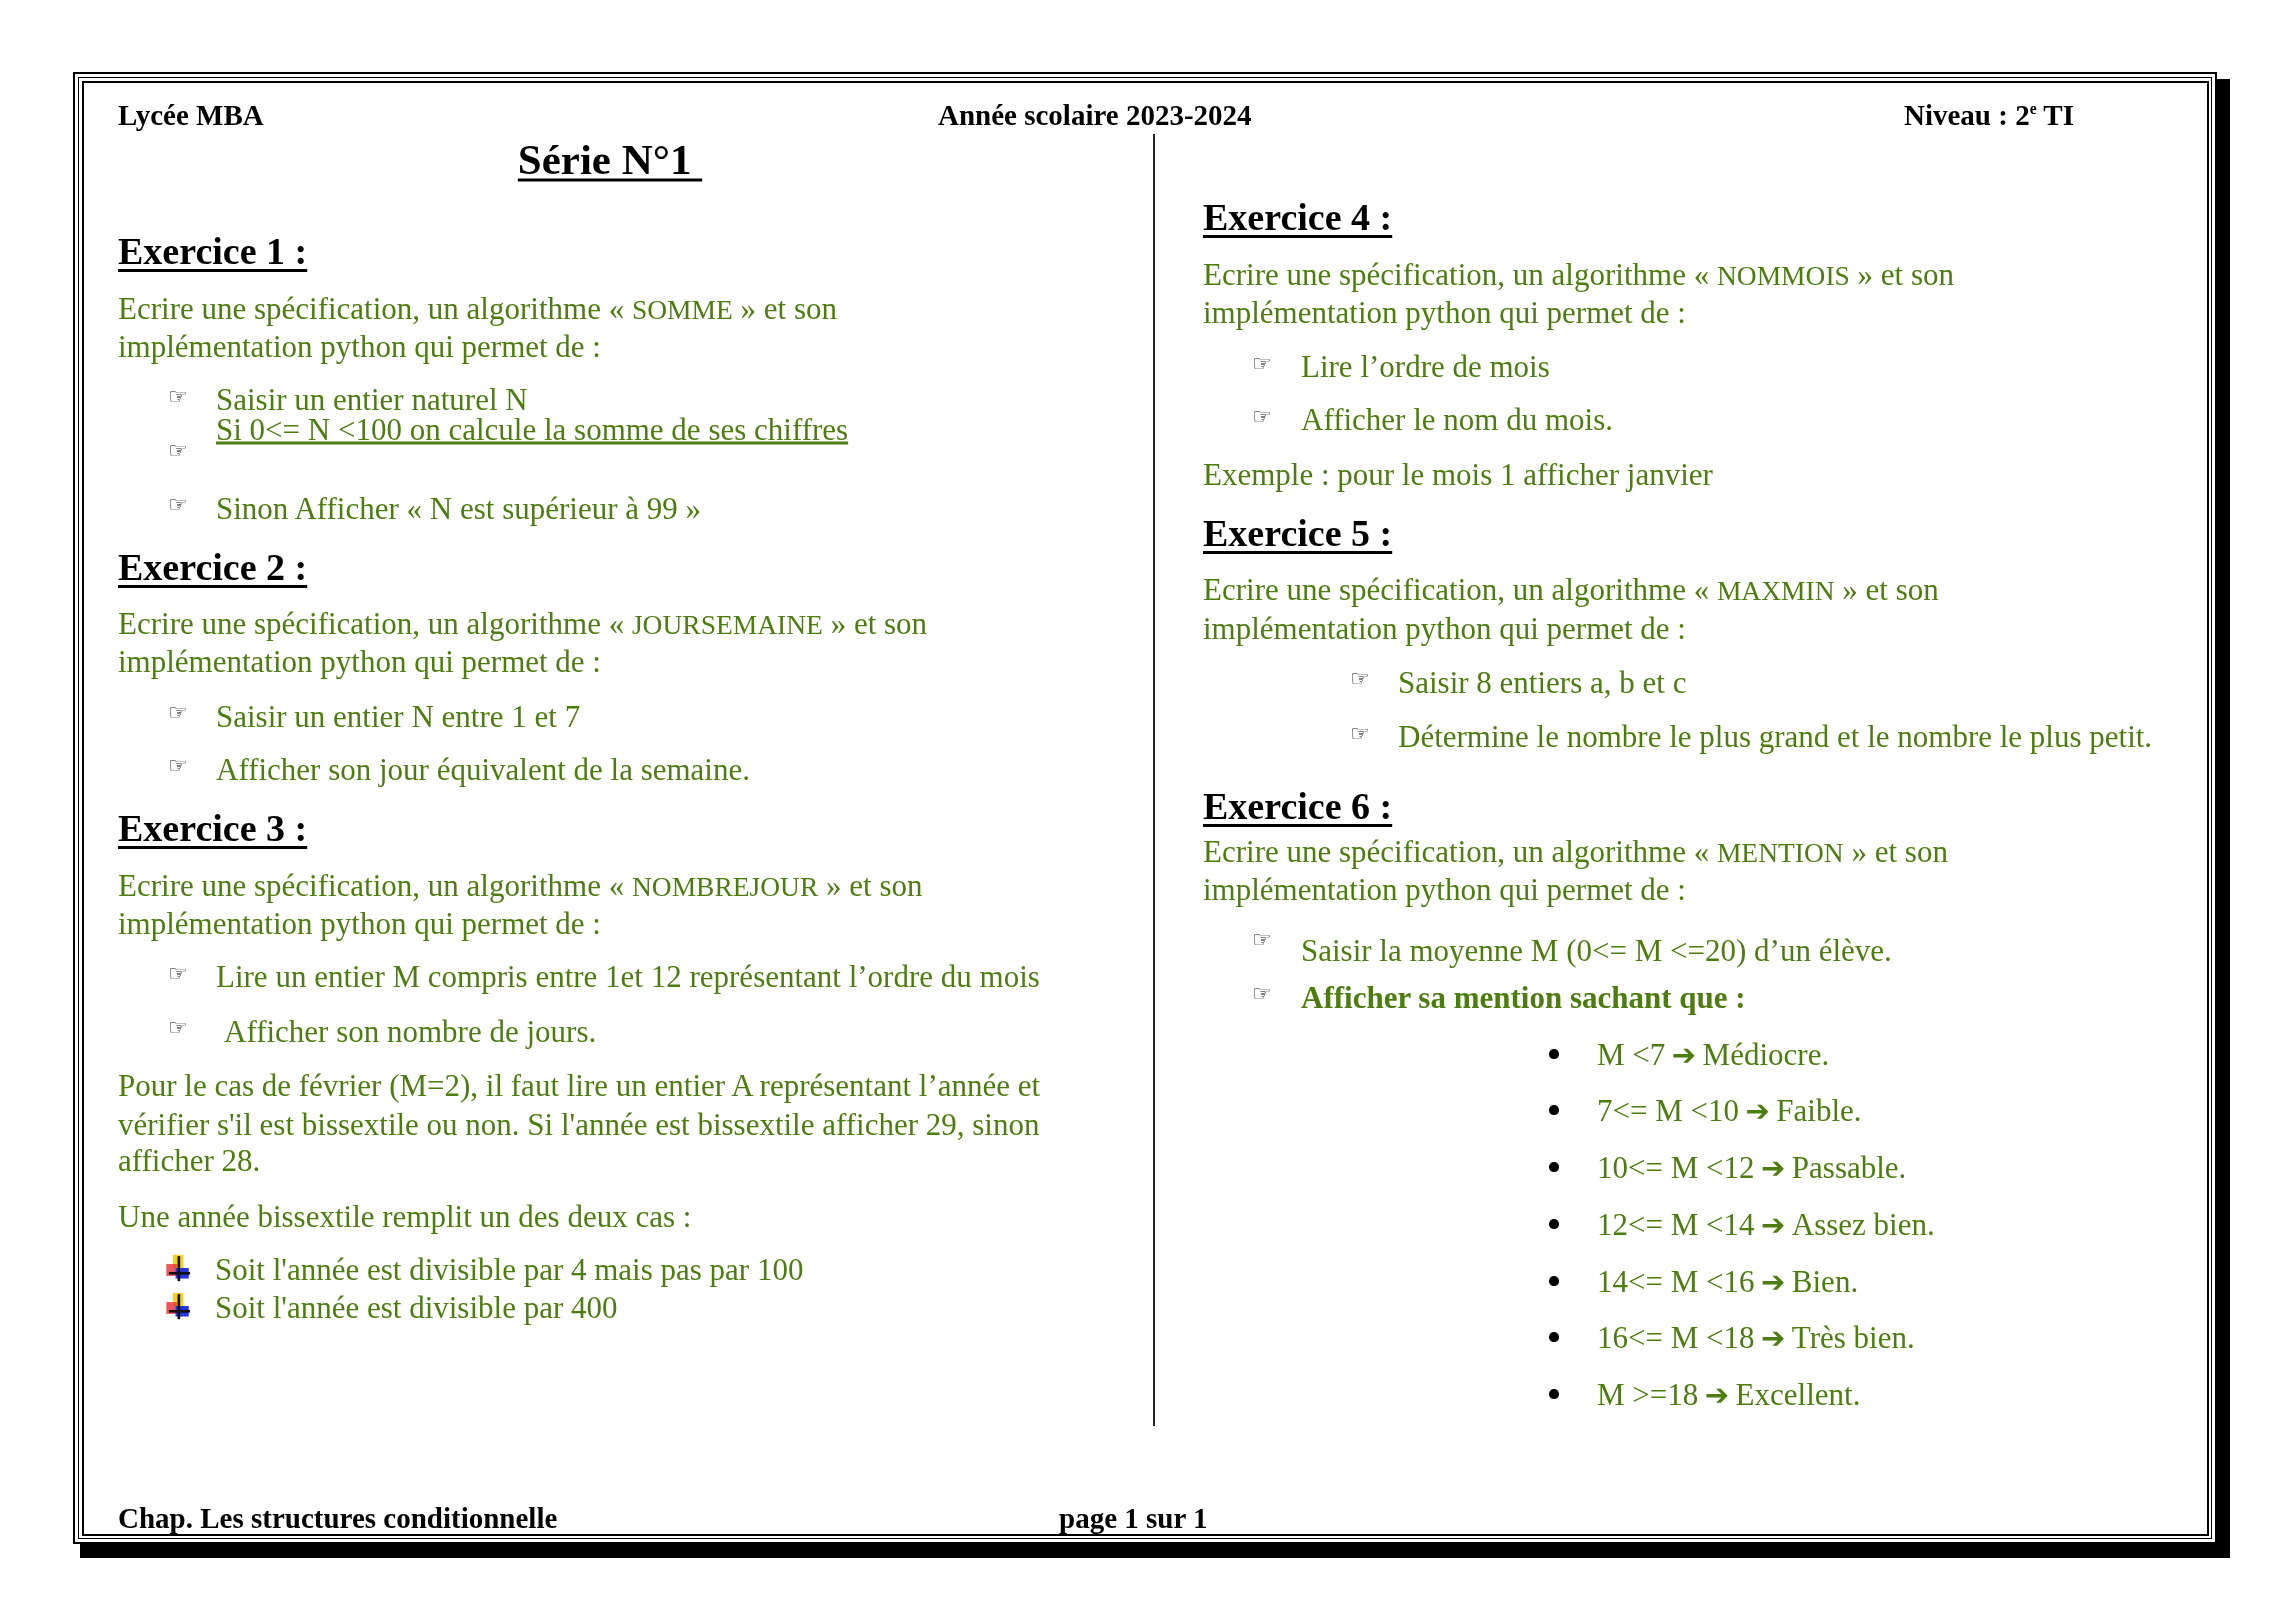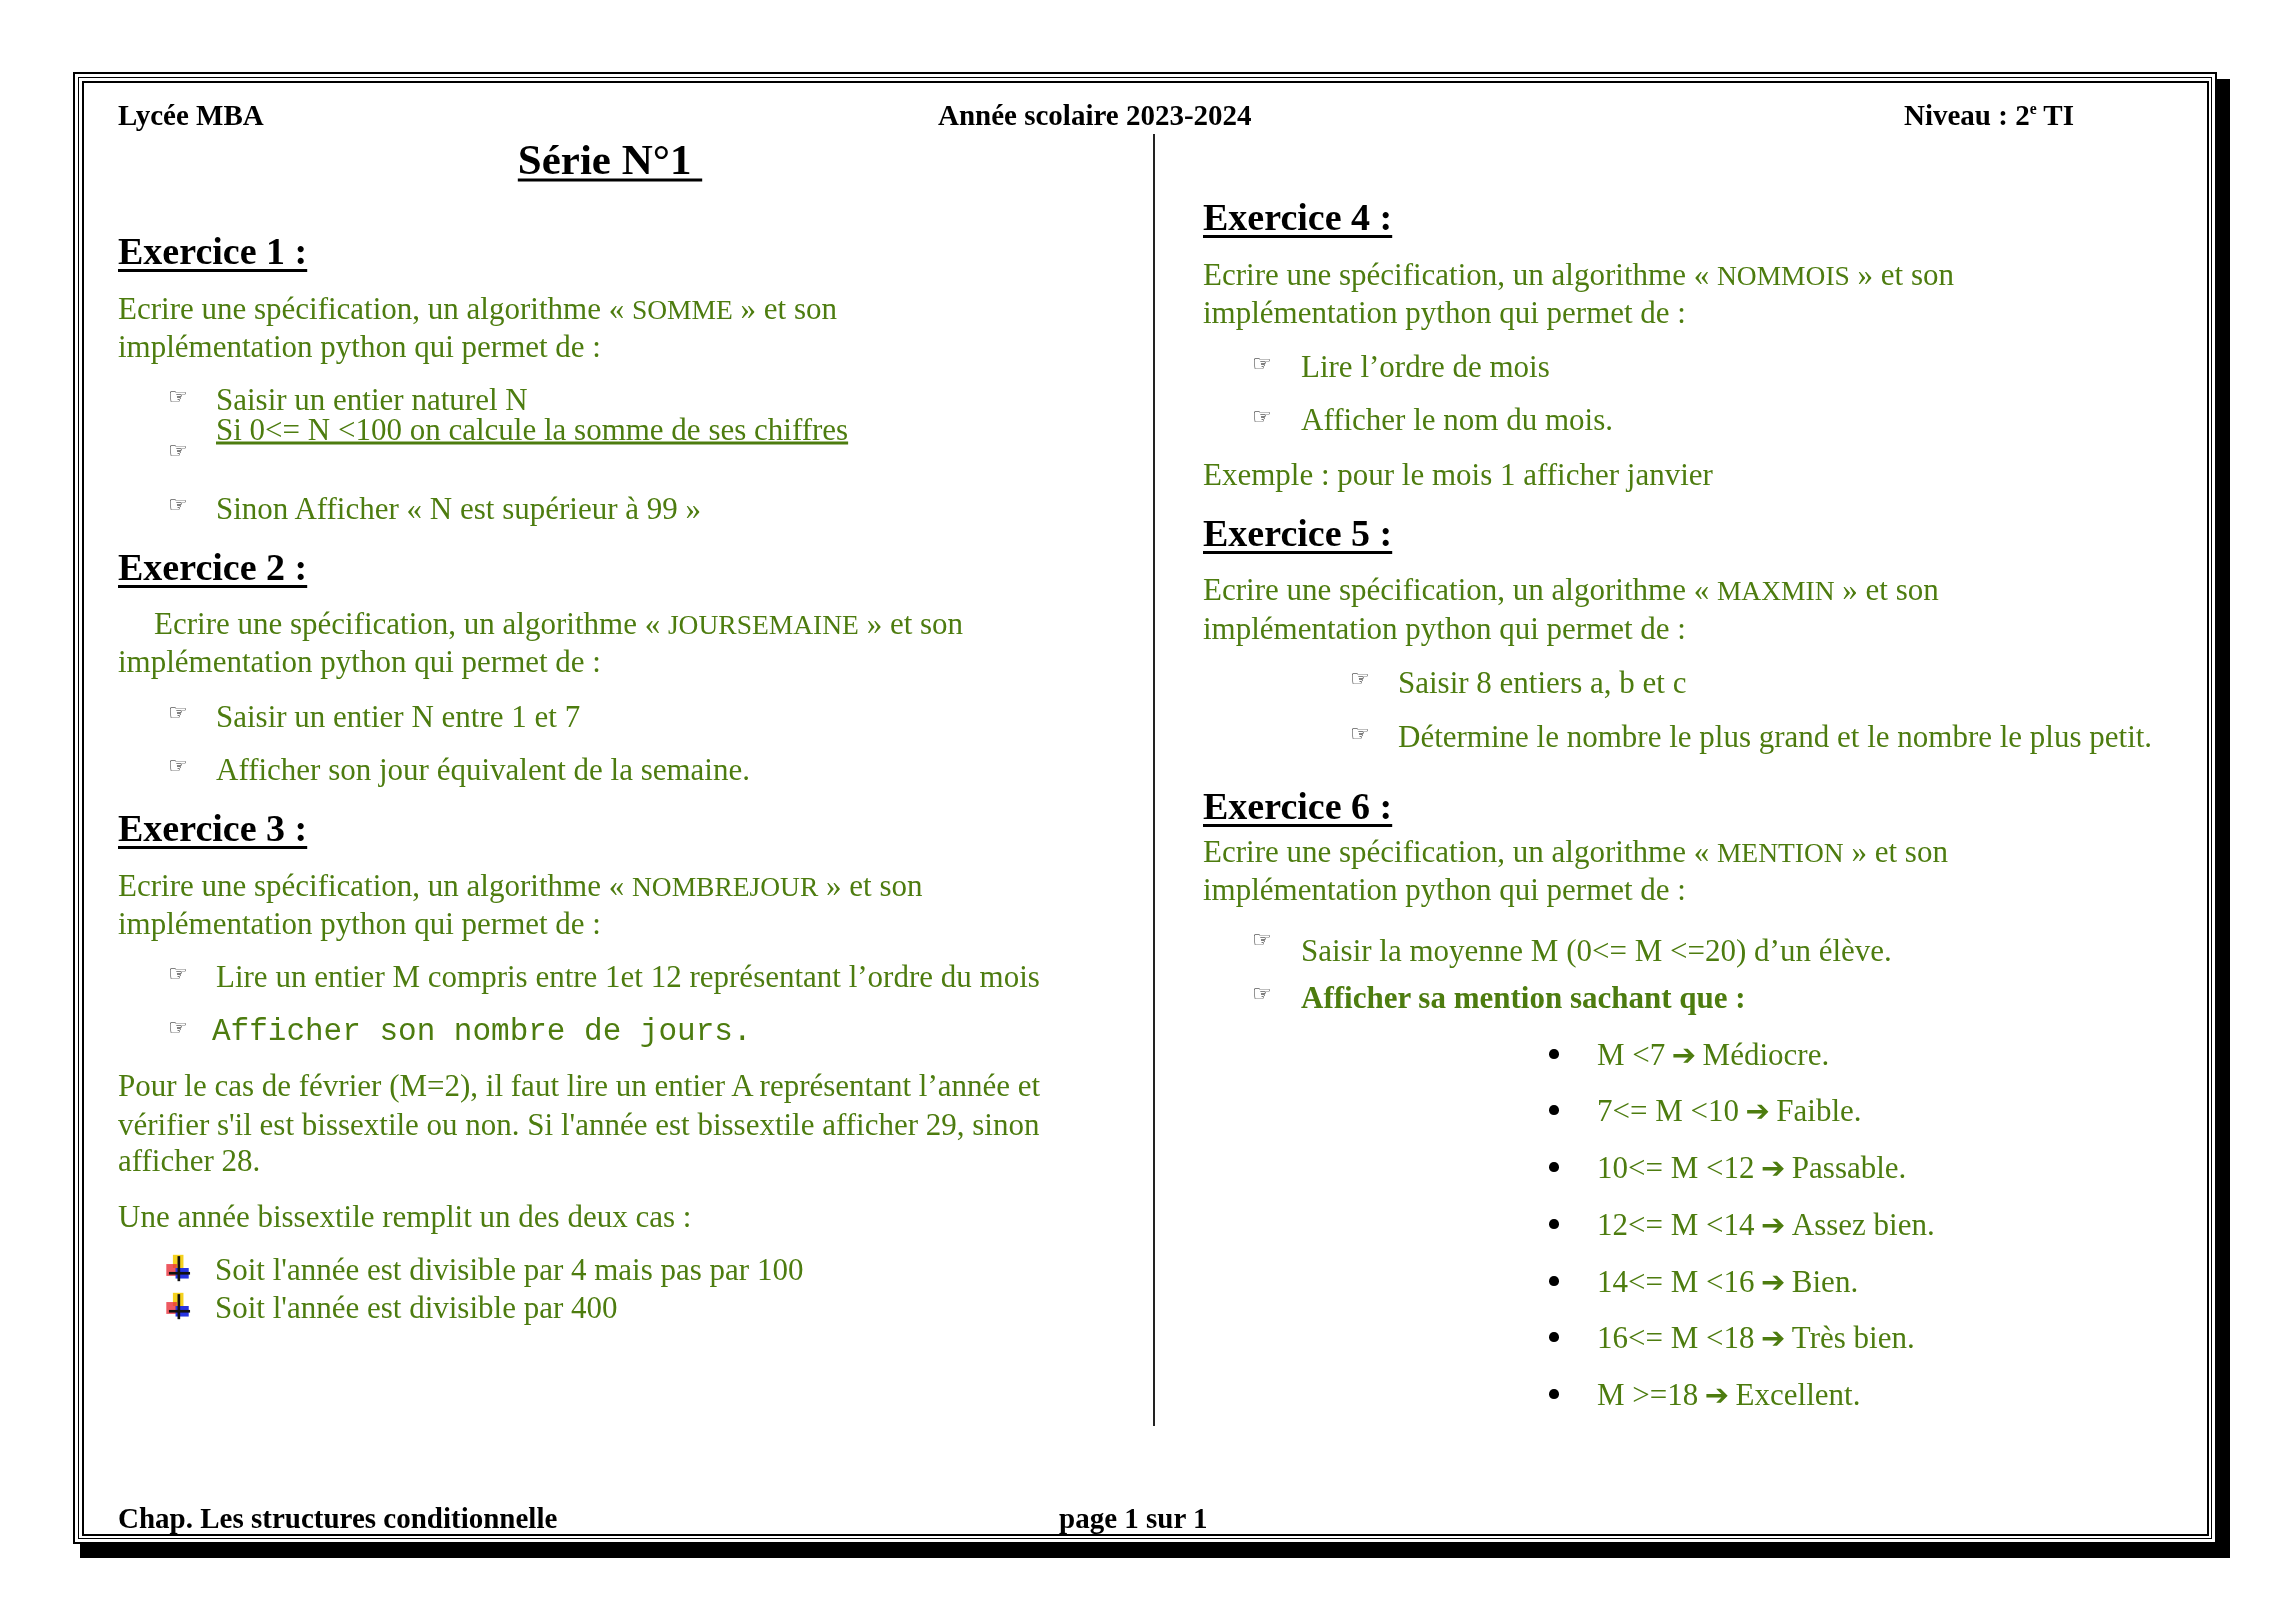--- a/index.html
+++ b/index.html
@@ -43,34 +43,34 @@
 <div class="t" style="left:118px; top:308px;"><span>Ecrire une spécification, un algorithme « </span><span class="sc">SOMME</span><span> » et son</span></div>
 <div class="t" style="left:118px; top:346px;">implémentation python qui permet de :</div>
 <span class="hand" style="left:168px; top:397px;">☞</span>
 <div class="t" style="left:216px; top:399px;">Saisir un entier naturel N</div>
 <span class="hand" style="left:168px; top:451px;">☞</span>
 <div class="t" style="left:216px; top:429px;text-decoration:underline;">Si 0&lt;= N &lt;100 on calcule la somme de ses chiffres</div>
 <span class="hand" style="left:168px; top:505px;">☞</span>
 <div class="t" style="left:216px; top:508px;">Sinon Afficher « N est supérieur à 99 »</div>
 
 <div class="h" style="left:118px; top:567px;">Exercice 2 :</div>
-<div class="t" style="left:118px; top:623px;margin-left:36px;"><span>Ecrire une spécification, un algorithme « </span><span class="sc">JOURSEMAINE</span><span> » et son</span></div>
+<div class="t" style="left:118px; top:623px;"><span>Ecrire une spécification, un algorithme « </span><span class="sc">JOURSEMAINE</span><span> » et son</span></div>
 <div class="t" style="left:118px; top:661px;">implémentation python qui permet de :</div>
 <span class="hand" style="left:168px; top:713px;">☞</span>
 <div class="t" style="left:216px; top:716px;">Saisir un entier N entre 1 et 7</div>
 <span class="hand" style="left:168px; top:766px;">☞</span>
 <div class="t" style="left:216px; top:769px;">Afficher son jour équivalent de la semaine.</div>
 
 <div class="h" style="left:118px; top:828px;">Exercice 3 :</div>
 <div class="t" style="left:118px; top:885px;"><span>Ecrire une spécification, un algorithme « </span><span class="sc">NOMBREJOUR</span><span> » et son</span></div>
 <div class="t" style="left:118px; top:923px;">implémentation python qui permet de :</div>
 <span class="hand" style="left:168px; top:974px;">☞</span>
 <div class="t" style="left:216px; top:976px;">Lire un entier M compris entre 1et 12 représentant l’ordre du mois</div>
 <span class="hand" style="left:168px; top:1028px;">☞</span>
-<div class="t" style="left:212px; top:1031px;font-family:Liberation Mono, monospace;">Afficher son nombre de jours.</div>
+<div class="t" style="left:224px; top:1031px;">Afficher son nombre de jours.</div>
 <div class="t" style="left:118px; top:1085px;">Pour le cas de février (M=2), il faut lire un entier A représentant l’année et</div>
 <div class="t" style="left:118px; top:1124px;">vérifier s'il est bissextile ou non. Si l'année est bissextile afficher 29, sinon</div>
 <div class="t" style="left:118px; top:1160px;">afficher 28.</div>
 <div class="t" style="left:118px; top:1216px;">Une année bissextile remplit un des deux cas :</div>
 
 <svg class="cbullet" style="left:165px; top:1268px;" viewBox="0 0 44 44">
   <rect x="12" y="2" width="16" height="20" fill="#f5d21f"></rect>
   <rect x="2" y="16" width="16" height="18" fill="#e8303a" opacity="0.8"></rect>
   <rect x="16" y="22" width="20" height="16" fill="#2633e0"></rect>
   <rect x="19" y="4" width="4" height="38" fill="#111"></rect>

